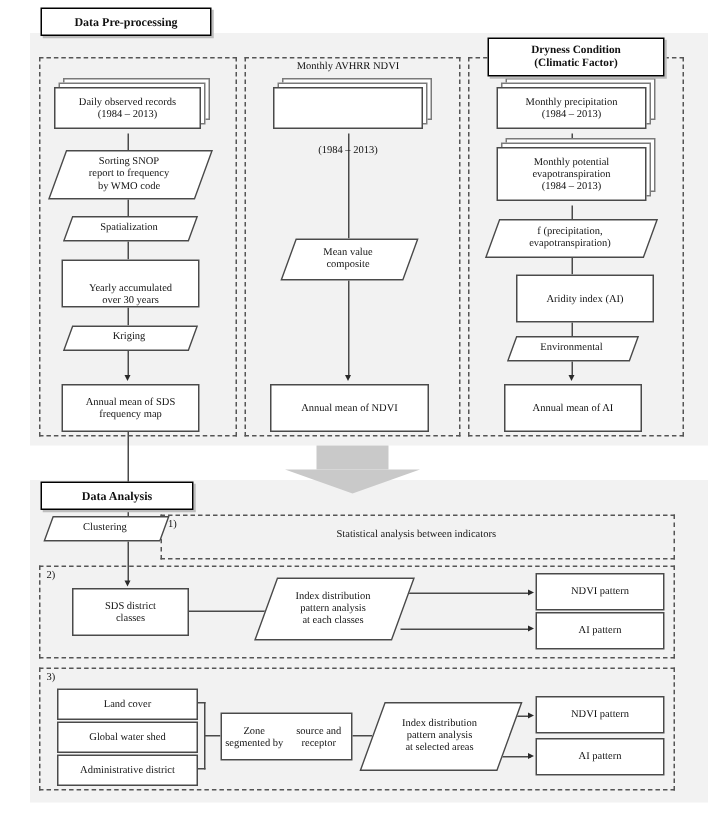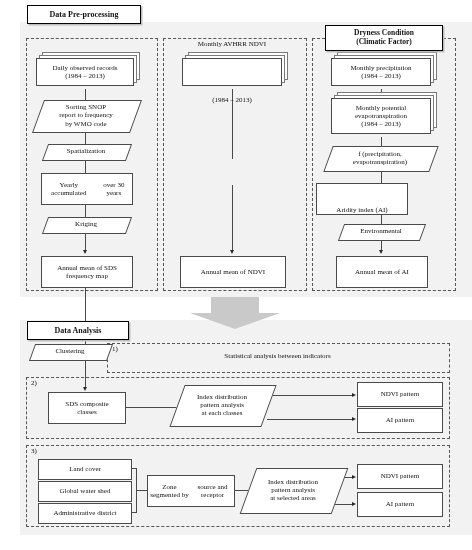--- a/index.html
+++ b/index.html
@@ -167,21 +167,21 @@
 
   <div class="para" style="left:45px;top:144px;width:82px;height:15px;">
     <div class="pg"></div>
     <div class="ptxt t7">
       <span>Spatialization</span>
     </div>
   </div>
 
   <div class="vline" style="left:85px;top:159px;height:14px;"></div>
 
-  <div class="box t7" style="left:41px;top:173px;width:90px;height:30px;flex-direction:row;">
+  <div class="box t7" style="left:41px;top:173px;width:90px;height:30px;flex-direction:column;justify-content:flex-end;">
     <span>Yearly accumulated</span>
     <span>over 30 years</span>
   </div>
 
   <div class="vline" style="left:85px;top:203px;height:14px;"></div>
 
   <div class="para" style="left:45px;top:217px;width:82px;height:15px;">
     <div class="pg"></div>
     <div class="ptxt t7">
       <span>Kriging</span>
@@ -200,20 +200,27 @@
     <div class="sh sh1"></div>
     <div class="sh sh2"></div>
     <div class="front t7" style="flex-direction:column;gap:48px;">
       <span>Monthly AVHRR NDVI</span>
       <span>(1984 – 2013)</span>
     </div>
   </div>
 
   <div class="vline" style="left:232px;top:89px;height:70px;"></div>
 
+  <div class="para" style="left:192px;top:159px;width:80px;height:26px;">
+    <div class="pg"></div>
+    <div class="ptxt t7" style="flex-direction:column;">
+      <span>Mean value</span>
+      <span>composite</span>
+    </div>
+  </div>
 
   <div class="vline" style="left:232px;top:185px;height:67px;"></div>
   <div class="arrowdown" style="left:230px;top:250px;"></div>
 
   <div class="box t7" style="left:180px;top:256px;width:104px;height:30px;align-items:center;">
     <span>Annual mean of NDVI</span>
   </div>
 
   <div class="stack" style="left:331px;top:58px;width:100px;height:28px;">
     <div class="sh sh1"></div>
@@ -241,21 +248,21 @@
   <div class="para" style="left:328px;top:146px;width:104px;height:24px;">
     <div class="pg"></div>
     <div class="ptxt t7" style="flex-direction:column;">
       <span>f (precipitation,</span>
       <span>evapotranspiration)</span>
     </div>
   </div>
 
   <div class="vline" style="left:381px;top:170px;height:13px;"></div>
 
-  <div class="box t7" style="left:316px;top:183px;width:90px;height:30px;align-items:flex-end;">
+  <div class="box t7" style="left:344px;top:183px;width:90px;height:30px;">
     <span>Aridity index (AI)</span>
   </div>
 
   <div class="vline" style="left:381px;top:213px;height:11px;"></div>
 
   <div class="para" style="left:341px;top:224px;width:80px;height:15px;">
     <div class="pg"></div>
     <div class="ptxt t7">
       <span>Environmental</span>
     </div>
@@ -298,21 +305,21 @@
   <div class="t7" style="position:absolute;left:107px;top:352px;width:341px;text-align:center;z-index:4;">
     <span>Statistical analysis between indicators</span>
   </div>
 
   <div class="dashed" style="left:26px;top:377px;width:422px;height:60px;"></div>
   <div class="dashed-label" style="left:31px;top:379px;">
     <span>2)</span>
   </div>
 
   <div class="box t7" style="left:48px;top:392px;width:76px;height:30px;flex-direction:column;">
-    <span>SDS composite</span>
+    <span>SDS district</span>
     <span>classes</span>
   </div>
 
   <div class="hline" style="left:124px;top:407px;width:53px;"></div>
 
   <div class="para" style="left:177px;top:385px;width:90px;height:40px;">
     <div class="pg"></div>
     <div class="ptxt t7" style="flex-direction:column;">
       <span>Index distribution</span>
       <span>pattern analysis</span>

